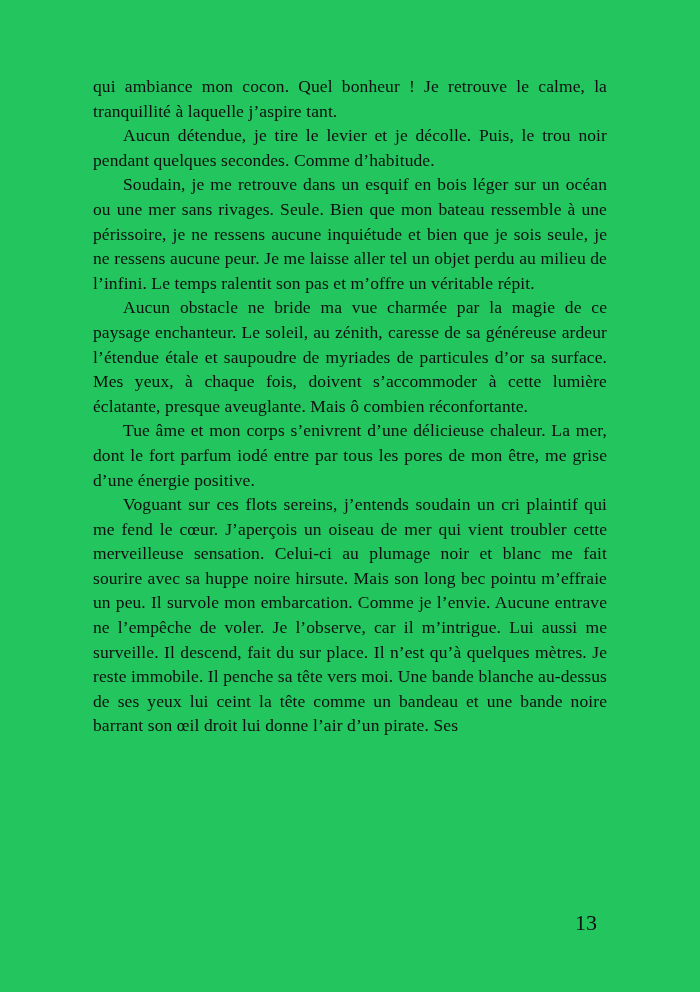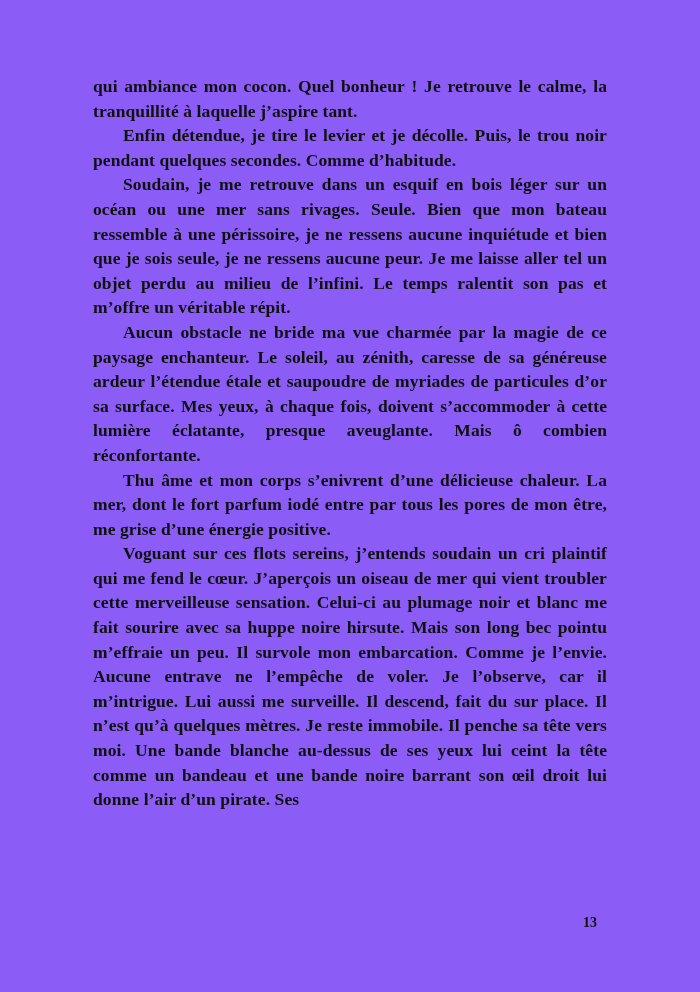--- a/index.html
+++ b/index.html
@@ -1,24 +1,23 @@
 <!DOCTYPE html>
 <html><head>
 <meta charset="utf-8">
 <style>
   html, body { margin: 0; padding: 0; background: #ffffff; }
   .page {
     position: relative;
     width: 700px;
     height: 992px;
-    background: #8b5cf6;
+    background: #22c55e;
     overflow: hidden;
     font-family: "Liberation Serif", serif;
     color: #101010;
-    font-weight: bold;
   }
   .text-block {
     position: absolute;
     left: 93px;
     top: 74px;
     width: 514px;
     font-size: 17.5px;
     line-height: 24.6px;
     text-align: justify;
     letter-spacing: 0.1px;
@@ -32,30 +31,30 @@
     text-indent: 0;
   }
   .folio {
     position: absolute;
     left: 93px;
     top: 913px;
     width: 514px;
     box-sizing: border-box;
     padding-right: 10px;
     text-align: right;
-    font-size: 14px;
+    font-size: 22px;
     line-height: 20px;
   }
 </style>
 </head>
 <body>
 
 <div class="page">
   <div class="text-block">
     <p class="continuation">qui ambiance mon cocon. Quel bonheur&nbsp;! Je retrouve le calme, la tranquillité à laquelle j’aspire tant.</p>
-    <p>Enfin détendue, je tire le levier et je décolle. Puis, le trou noir pendant quelques secondes. Comme d’habitude.</p>
+    <p>Aucun détendue, je tire le levier et je décolle. Puis, le trou noir pendant quelques secondes. Comme d’habitude.</p>
     <p>Soudain, je me retrouve dans un esquif en bois léger sur un océan ou une mer sans rivages. Seule. Bien que mon bateau ressemble à une périssoire, je ne ressens aucune inquiétude et bien que je sois seule, je ne ressens aucune peur. Je me laisse aller tel un objet perdu au milieu de l’infini. Le temps ralentit son pas et m’offre un véritable répit.</p>
     <p>Aucun obstacle ne bride ma vue charmée par la magie de ce paysage enchanteur. Le soleil, au zénith, caresse de sa généreuse ardeur l’étendue étale et saupoudre de myriades de particules d’or sa surface. Mes yeux, à chaque fois, doivent s’accommoder à cette lumière éclatante, presque aveuglante. Mais ô combien réconfortante.</p>
-    <p>Thu âme et mon corps s’enivrent d’une délicieuse chaleur. La mer, dont le fort parfum iodé entre par tous les pores de mon être, me grise d’une énergie positive.</p>
+    <p>Tue âme et mon corps s’enivrent d’une délicieuse chaleur. La mer, dont le fort parfum iodé entre par tous les pores de mon être, me grise d’une énergie positive.</p>
     <p>Voguant sur ces flots sereins, j’entends soudain un cri plaintif qui me fend le cœur. J’aperçois un oiseau de mer qui vient troubler cette merveilleuse sensation. Celui-ci au plumage noir et blanc me fait sourire avec sa huppe noire hirsute. Mais son long bec pointu m’effraie un peu. Il survole mon embarcation. Comme je l’envie. Aucune entrave ne l’empêche de voler. Je l’observe, car il m’intrigue. Lui aussi me surveille. Il descend, fait du sur place. Il n’est qu’à quelques mètres. Je reste immobile. Il penche sa tête vers moi. Une bande blanche au-dessus de ses yeux lui ceint la tête comme un bandeau et une bande noire barrant son œil droit lui donne l’air d’un pirate. Ses</p>
   </div>
   <div class="folio">13</div>
 </div>
 
 </body></html>

